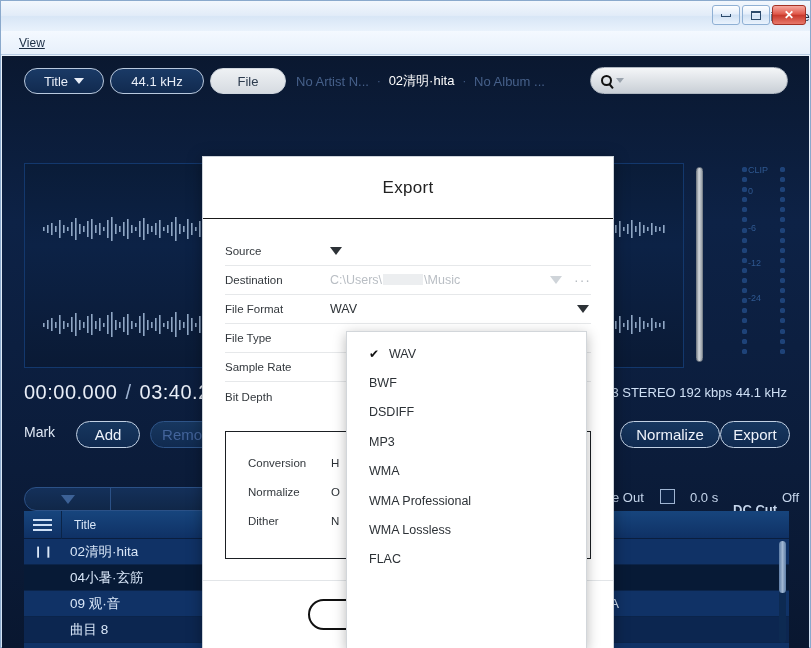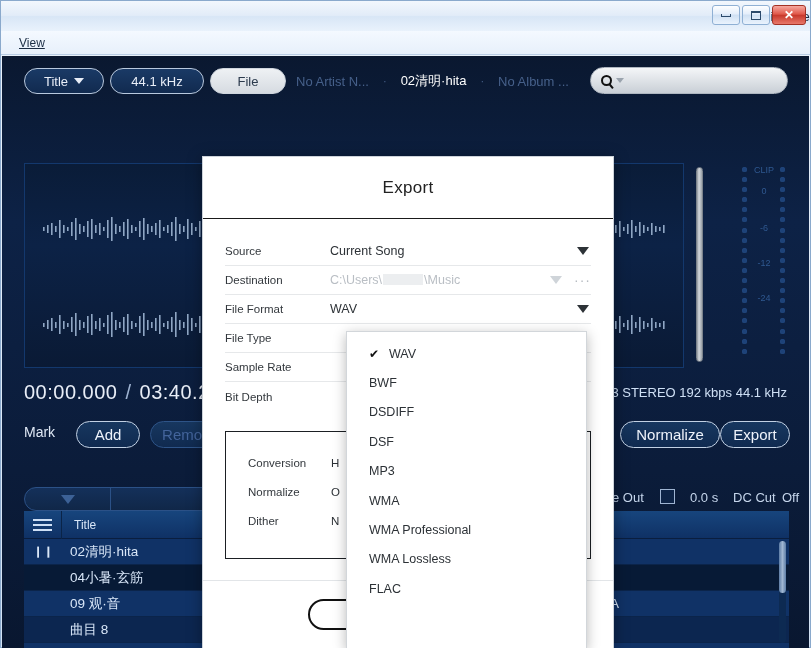--- a/index.html
+++ b/index.html
@@ -92,21 +92,21 @@
     left:208px; top:12px; width:76px;
     background: linear-gradient(180deg,#eef1f4 0%, #d6dbe1 100%);
     border-color:#cfd6de; color:#2b3a4d;
   }
   .tri-down {
     width:0;height:0;border-left:5px solid transparent;border-right:5px solid transparent;
     border-top:6px solid #e8eef8; display:inline-block;
   }
   .meta-row {
     position:absolute; left:294px; top:12px; height:26px;
-    display:flex; align-items:center; gap:14px; font-size:13px;
+    display:flex; align-items:center; gap:8px; font-size:13px;
   }
   .meta-dim { color:#46608a; }
   .meta-sep { color:#46608a; font-size:11px; }
   .meta-cur { color:#ffffff; }
   .searchbox {
     position:absolute; left:588px; top:66px; width:198px; height:27px;
     border-radius:14px;
     background: linear-gradient(180deg,#f4f6f8 0%, #c9cfd6 100%);
     border:1px solid #aeb6c0;
     display:flex; align-items:center; padding-left:10px; gap:4px;
@@ -144,21 +144,21 @@
   .meter-col { position:absolute; top:4px; width:6px; }
   .meter-col.l { left:50px; }
   .meter-col.r { left:88px; }
   .meter-dot {
     width:5px;height:5px;border-radius:50%;
     background:#1e4278; margin-bottom:5.1px;
     box-shadow: inset 0 0 1px #2f5b98;
   }
   .meter-labels {
     position:absolute; left:56px; top:0; width:32px; height:205px;
-    font-size:9px; color:#2f5890; text-align:center;
+    font-size:9px; color:#2f5890; 
   }
   .meter-labels span { position:absolute; left:0; width:32px; }
 
   
   .infoline {
     position:absolute; left:0; top:325px; width:807px; height:28px;
   }
   .timecode {
     position:absolute; left:22px; top:0;
     font-size:20px; color:#e9eef7; letter-spacing:.5px;
@@ -197,21 +197,21 @@
     width:86px; height:22px; display:flex; align-items:center; justify-content:center;
     border-right:1.4px solid #2b5187;
   }
   .combo .tri { width:0;height:0;border-left:7px solid transparent;border-right:7px solid transparent;border-top:9px solid #3c6196;}
   .faderow .fo { position:absolute; left:610px; top:5px; }
   .chk {
     position:absolute; left:658px; top:4px; width:15px; height:15px;
     border:1.5px solid #9fb4d2; background:#0d2346;
   }
   .faderow .secs { position:absolute; left:688px; top:5px; }
-  .faderow .dccut { position:absolute; left:731px; top:5px; }
+  .faderow .dccut { position:absolute; left:731px; top:17px;font-weight:bold; }
   .faderow .off { position:absolute; left:780px; top:5px; }
 
   
   .tracklist {
     position:absolute; left:22px; top:455px; width:765px; height:137px;
     overflow:hidden;
   }
   .tl-head {
     display:flex; height:28px; align-items:center;
     background: linear-gradient(180deg,#17457d 0%,#0f3165 100%);
@@ -832,21 +832,20 @@
     </div>
 
     <div class="modal">
       <div class="modal-head">
         <div class="modal-title">Export</div>
       </div>
       <div class="modal-body">
 
         <div class="frow">
           <div class="flabel">Source</div>
-          <div class="fvalue">Current Song</div>
           <div class="caret"></div>
         </div>
 
         <div class="frow">
           <div class="flabel">Destination</div>
           <div class="fvalue muted">
             <span>C:\Users\</span><span class="path-blur"></span><span>\Music</span>
           </div>
           <div class="caret light"></div>
           <div class="dots">···</div>
@@ -901,23 +900,20 @@
           <span class="tick">✔</span>
           <span>WAV</span>
         </div>
         <div class="dd-item">
           <span>BWF</span>
         </div>
         <div class="dd-item">
           <span>DSDIFF</span>
         </div>
         <div class="dd-item">
-          <span>DSF</span>
-        </div>
-        <div class="dd-item">
           <span>MP3</span>
         </div>
         <div class="dd-item">
           <span>WMA</span>
         </div>
         <div class="dd-item">
           <span>WMA Professional</span>
         </div>
         <div class="dd-item">
           <span>WMA Lossless</span>

